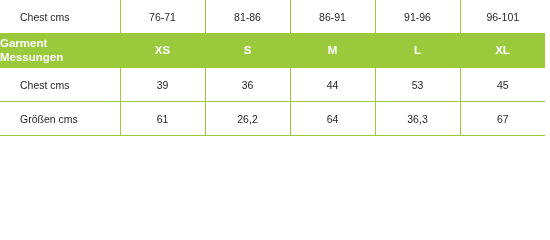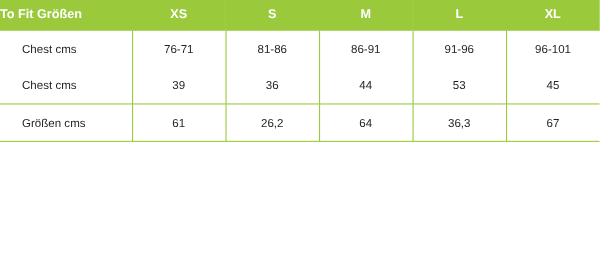--- a/index.html
+++ b/index.html
@@ -98,39 +98,40 @@
     <colgroup>
       <col class="c-label">
       <col class="c-size">
       <col class="c-size">
       <col class="c-size">
       <col class="c-size">
       <col class="c-last">
     </colgroup>
     <tbody>
 
-      <tr class="header-row">
-        <th class="hdr-label">To Fit Größen</th>
-        <th class="hdr-size">XS</th>
-        <th class="hdr-size">S</th>
-        <th class="hdr-size">M</th>
-        <th class="hdr-size">L</th>
-        <th class="hdr-size">XL</th>
-      </tr>
 
 
       <tr class="data-row pre-header">
         <td class="cell-label">Chest cms</td>
         <td class="cell-value">76-71</td>
         <td class="cell-value">81-86</td>
         <td class="cell-value">86-91</td>
         <td class="cell-value">91-96</td>
         <td class="cell-value cell-last">96-101</td>
       </tr>
 
+      <tr class="header-row header-row-tall">
+        <th class="hdr-label-two">Garment
+Messungen</th>
+        <th class="hdr-size">XS</th>
+        <th class="hdr-size">S</th>
+        <th class="hdr-size">M</th>
+        <th class="hdr-size">L</th>
+        <th class="hdr-size">XL</th>
+      </tr>
 
       <tr class="data-row">
         <td class="cell-label">Chest cms</td>
         <td class="cell-value">39</td>
         <td class="cell-value">36</td>
         <td class="cell-value">44</td>
         <td class="cell-value">53</td>
         <td class="cell-value cell-last">45</td>
       </tr>
 

